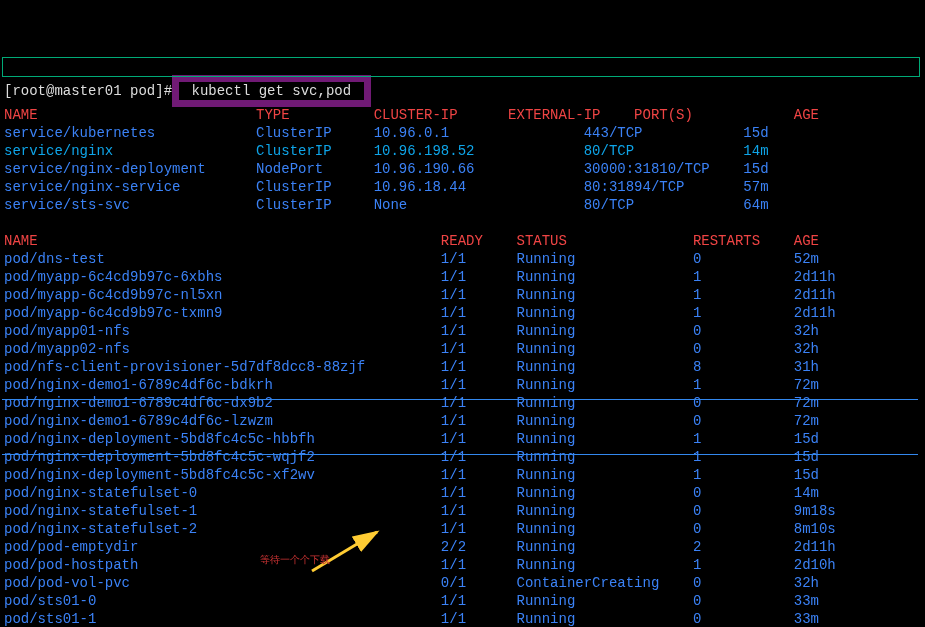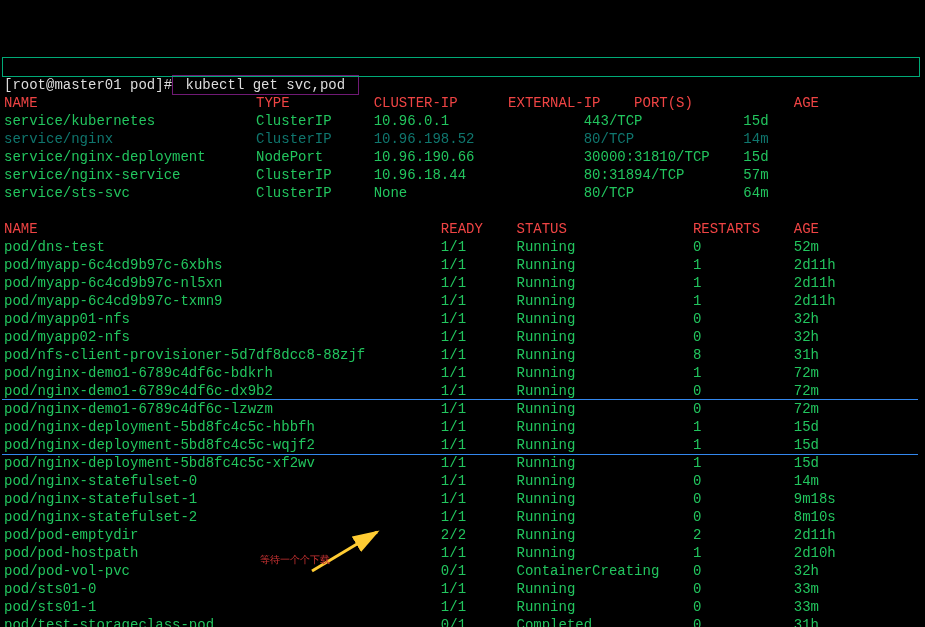--- a/index.html
+++ b/index.html
@@ -10,24 +10,24 @@
     font-size: 14px;
     line-height: 18px;
     color: #ddd;
     width: 925px;
     box-sizing: border-box;
     position: relative;
     white-space: pre;
   }
   .prompt-user   { color: #ddd; margin-top: 44px; }
   .header        { color: #ef4444; }
-  .value         { color: #22c55e; }        
-  .value-hi      { color: #0f766e; }
+  .value         { color: #3b82f6; }        
+  .value-hi      { color: #0ea5e9; }
   .green-box {
-    border: 1px solid #701a75;
+    border: 7px solid #701a75;
     display: inline-block;
     padding: 0 4px;
     margin: -1px 0;
   }
   .svc-hl {
     position: absolute;
     border: 1px solid #00aa77;
     left: 2px;
     width: 916px;
     height: 18px;

